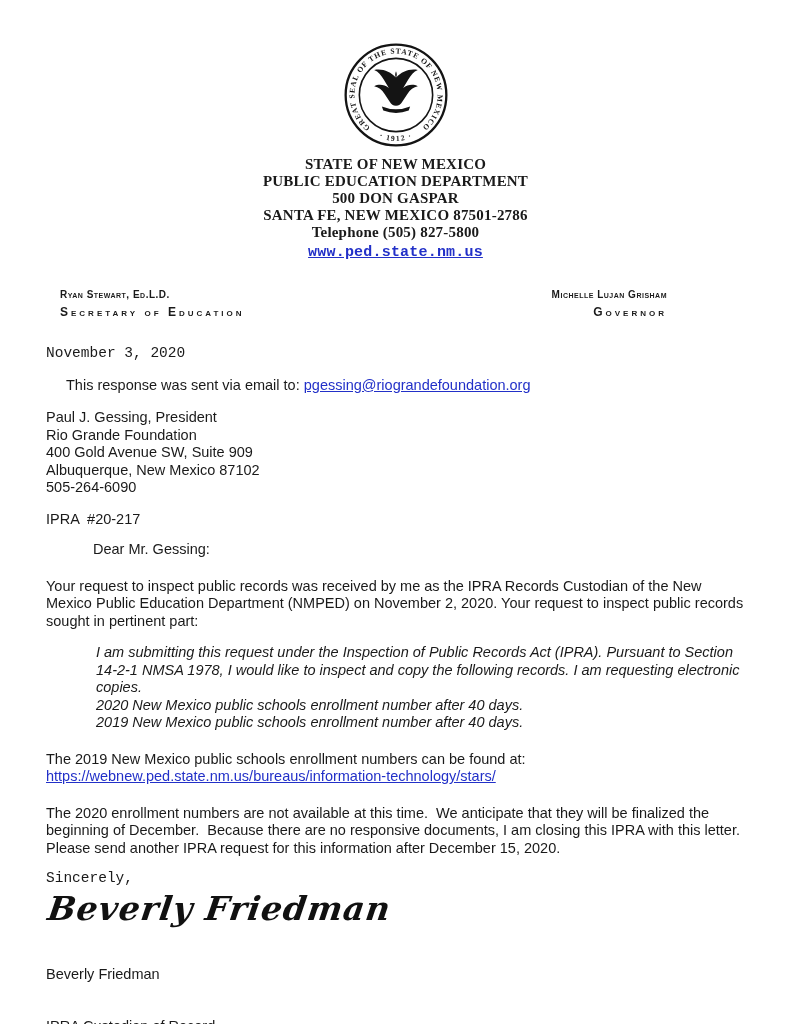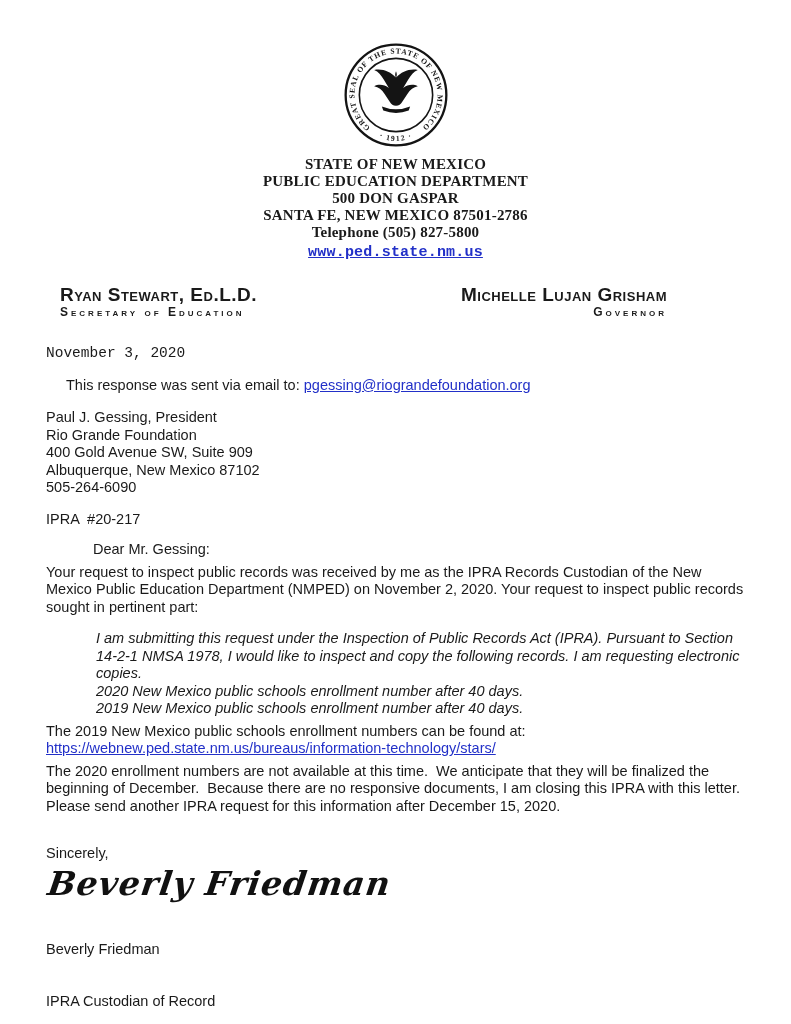--- a/index.html
+++ b/index.html
@@ -18,42 +18,42 @@
     font-size:15px;line-height:17px;letter-spacing:.2px;
   }
   .letterhead .site{display:inline-block;margin-top:3px;font-family:Liberation Mono, monospace;}
   a.lnk{color:#2230c8;text-decoration:underline;cursor:pointer;}
   
   .officials{
     display:flex;justify-content:space-between;align-items:flex-start;
     margin-top:26px;padding-left:14px;padding-right:78px;
   }
   .off-name{
-    font-size:19px;font-weight:bold;font-variant:small-caps;
+    font-size:10px;font-weight:bold;font-variant:small-caps;
     letter-spacing:.5px;line-height:15px;
   }
   .off-title{
     font-size:12px;font-weight:bold;font-variant:small-caps;
     letter-spacing:3px;margin-top:3px;line-height:14px;
   }
   .off-right{text-align:right;}
   
   .body-text{font-size:14.5px;line-height:17.5px;}
   .body-text > div{white-space:pre-wrap;}
   .date{margin-top:26px;font-family:Liberation Mono, monospace;}
   .email-line{margin-top:14px;margin-left:20px;}
   .recipient{margin-top:15px;}
   .reference{margin-top:14px;}
   .salutation{margin-top:13px;margin-left:47px;}
-  .para{margin-top:5px;}
+  .para{margin-top:19px;}
   .quote{
     margin:14px 0 0 50px;font-style:italic;
   }
   .url-line{margin-top:0;}
-  .closing{margin-top:30px;}
+  .closing{margin-top:13px;font-family:Liberation Mono, monospace;}
   .signature{
     display:inline-block;margin-top:3px;margin-left:2px;
     font-family:"DejaVu Serif",serif;font-style:italic;font-weight:bold;
     font-size:33px;line-height:36px;transform:skewX(-8deg);
     letter-spacing:1px;color:#111;
   }
   .signer{margin-top:4px;}
 </style>
 </head>
 <body>

